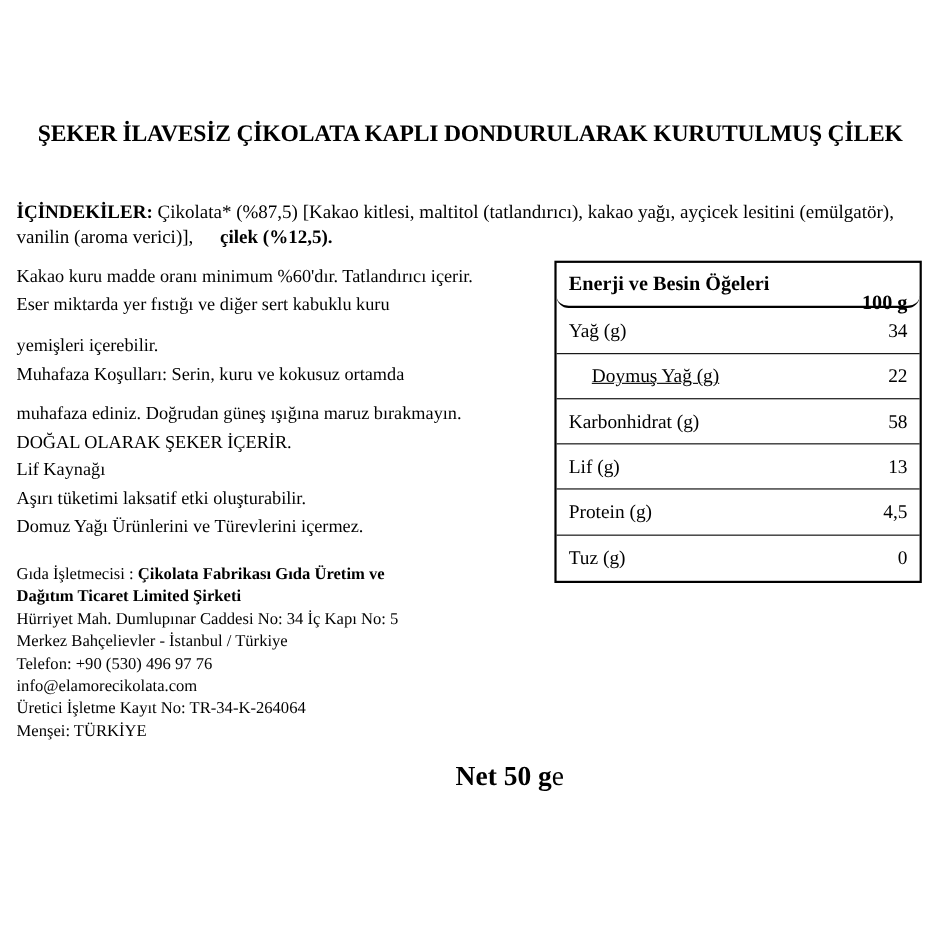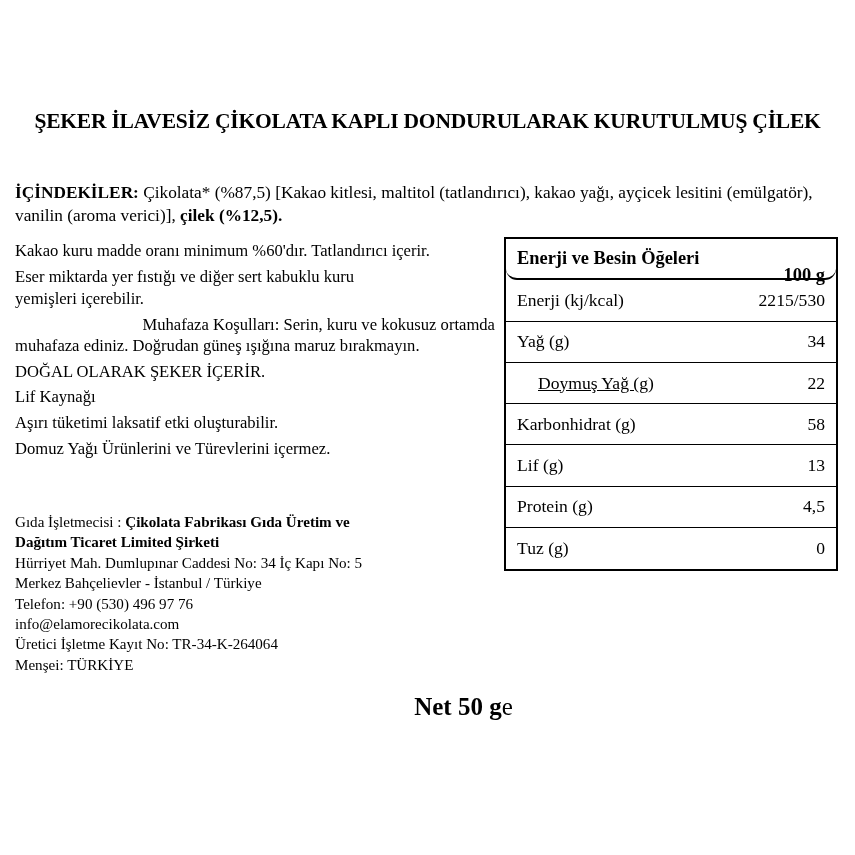--- a/index.html
+++ b/index.html
@@ -41,21 +41,21 @@
   .ingredients {
     position: absolute;
     left: 15px;
     top: 182px;
     width: 826px;
     font-size: 17.3px;
     line-height: 1.32;
     text-align: left;
   }
   .ingredients .lead { font-weight: bold; }
-  .ingredients .emph { font-weight: bold; }
+  .ingredients .emph { font-weight: bold; margin-left: 20px; }
 
   
   .info-block {
     position: absolute;
     left: 15px;
     top: 240px;
     width: 480px;
   }
   .info-line {
     font-size: 16.6px;
@@ -139,23 +139,23 @@
 <body>
 
 <div class="label-root">
 
   <div class="product-title">ŞEKER İLAVESİZ ÇİKOLATA KAPLI DONDURULARAK KURUTULMUŞ ÇİLEK</div>
 
   <div class="ingredients"><span class="lead">İÇİNDEKİLER:</span><span> Çikolata* (%87,5) [Kakao kitlesi, maltitol (tatlandırıcı), kakao yağı, ayçicek lesitini (emülgatör), vanilin (aroma verici)], </span><span class="emph">çilek (%12,5).</span></div>
 
   <div class="info-block">
     <p class="info-line">Kakao kuru madde oranı minimum %60'dır. Tatlandırıcı içerir.</p>
-    <p class="info-line tight" style="margin-bottom:1px;">Eser miktarda yer fıstığı ve diğer sert kabuklu kuru</p>
+    <p class="info-line tight" style="margin-bottom:16px;">Eser miktarda yer fıstığı ve diğer sert kabuklu kuru</p>
     <p class="info-line">yemişleri içerebilir.</p>
-    <p class="info-line tight" style="margin-bottom:0;text-align:right;">Muhafaza Koşulları: Serin, kuru ve kokusuz ortamda</p>
+    <p class="info-line tight" style="margin-bottom:15px;">Muhafaza Koşulları: Serin, kuru ve kokusuz ortamda</p>
     <p class="info-line">muhafaza ediniz. Doğrudan güneş ışığına maruz bırakmayın.</p>
     <p class="info-line">DOĞAL OLARAK ŞEKER İÇERİR.</p>
     <p class="info-line">Lif Kaynağı</p>
     <p class="info-line">Aşırı tüketimi laksatif etki oluşturabilir.</p>
     <p class="info-line">Domuz Yağı Ürünlerini ve Türevlerini içermez.</p>
   </div>
 
   <div class="biz-block">
     <p class="biz-line"><span>Gıda İşletmecisi : </span><b>Çikolata Fabrikası Gıda Üretim ve</b></p>
     <p class="biz-line"><b>Dağıtım Ticaret Limited Şirketi</b></p>
@@ -166,24 +166,20 @@
     <p class="biz-line">Üretici İşletme Kayıt No: TR-34-K-264064</p>
     <p class="biz-line">Menşei: TÜRKİYE</p>
   </div>
 
   <div class="nutrition-table">
     <div class="nt-row header">
       <span class="nt-label">Enerji ve Besin Öğeleri</span>
       <span class="nt-value">100 g</span>
     </div>
     <div class="nt-row">
-      <span class="nt-label">Enerji (kj/kcal)</span>
-      <span class="nt-value">2215/530</span>
-    </div>
-    <div class="nt-row">
       <span class="nt-label">Yağ (g)</span>
       <span class="nt-value">34</span>
     </div>
     <div class="nt-row sub">
       <span class="nt-label">Doymuş Yağ (g)</span>
       <span class="nt-value">22</span>
     </div>
     <div class="nt-row">
       <span class="nt-label">Karbonhidrat (g)</span>
       <span class="nt-value">58</span>

